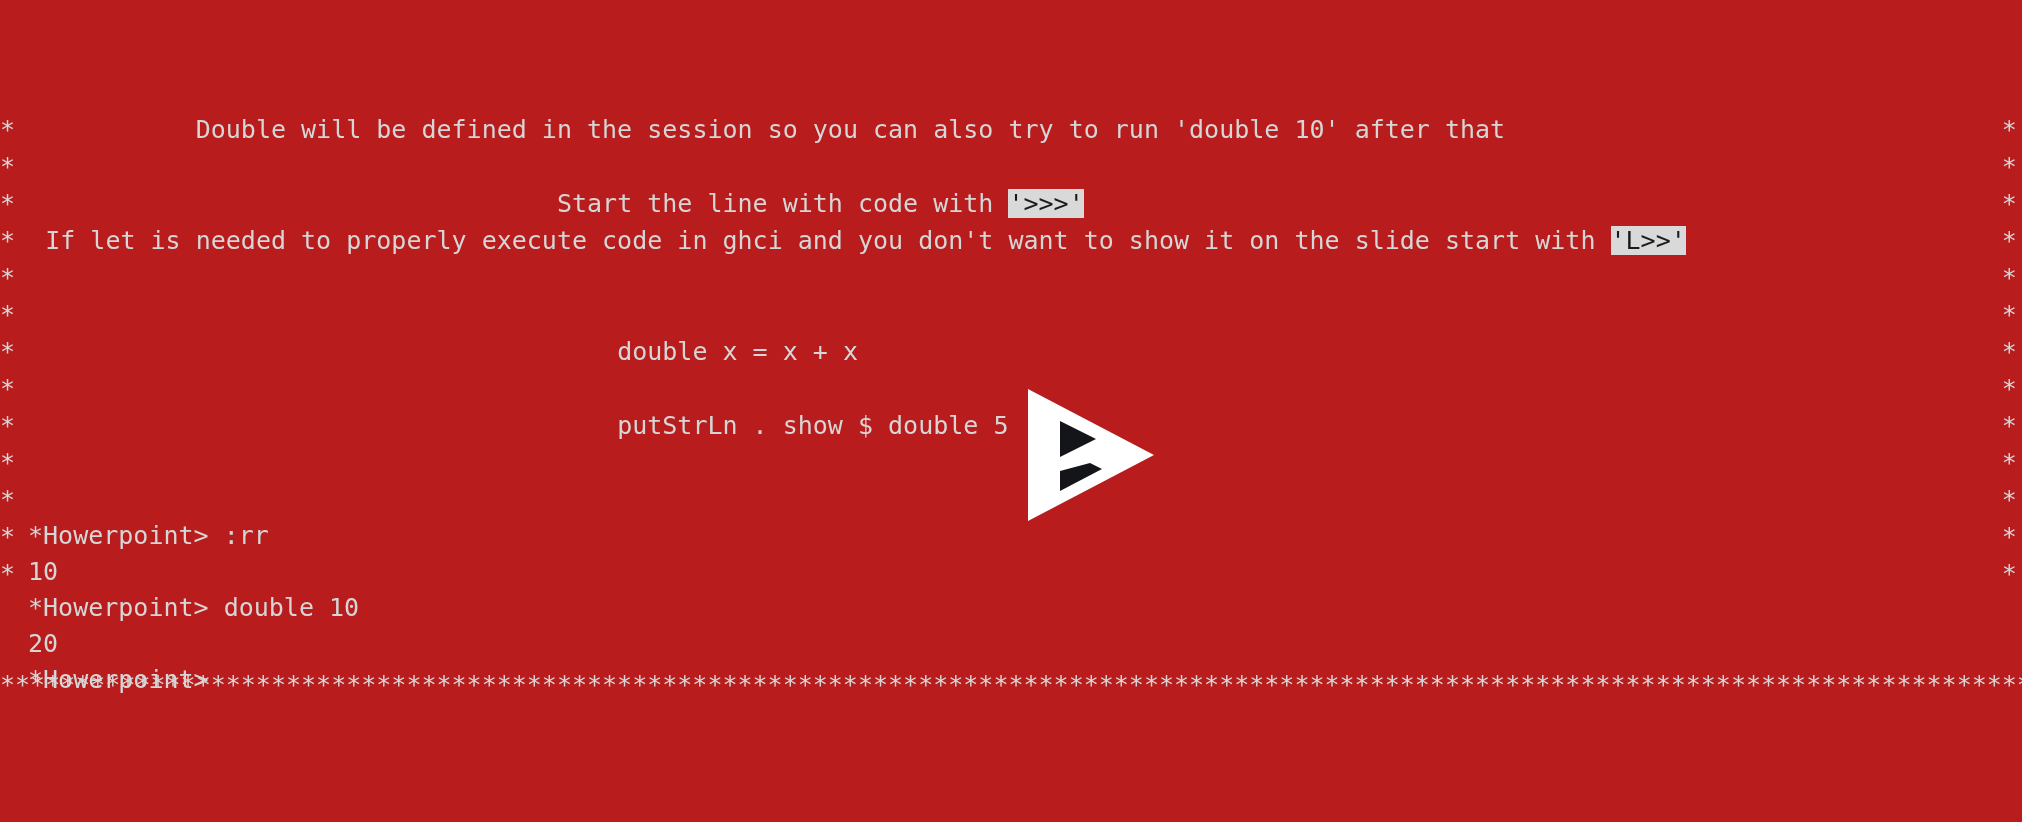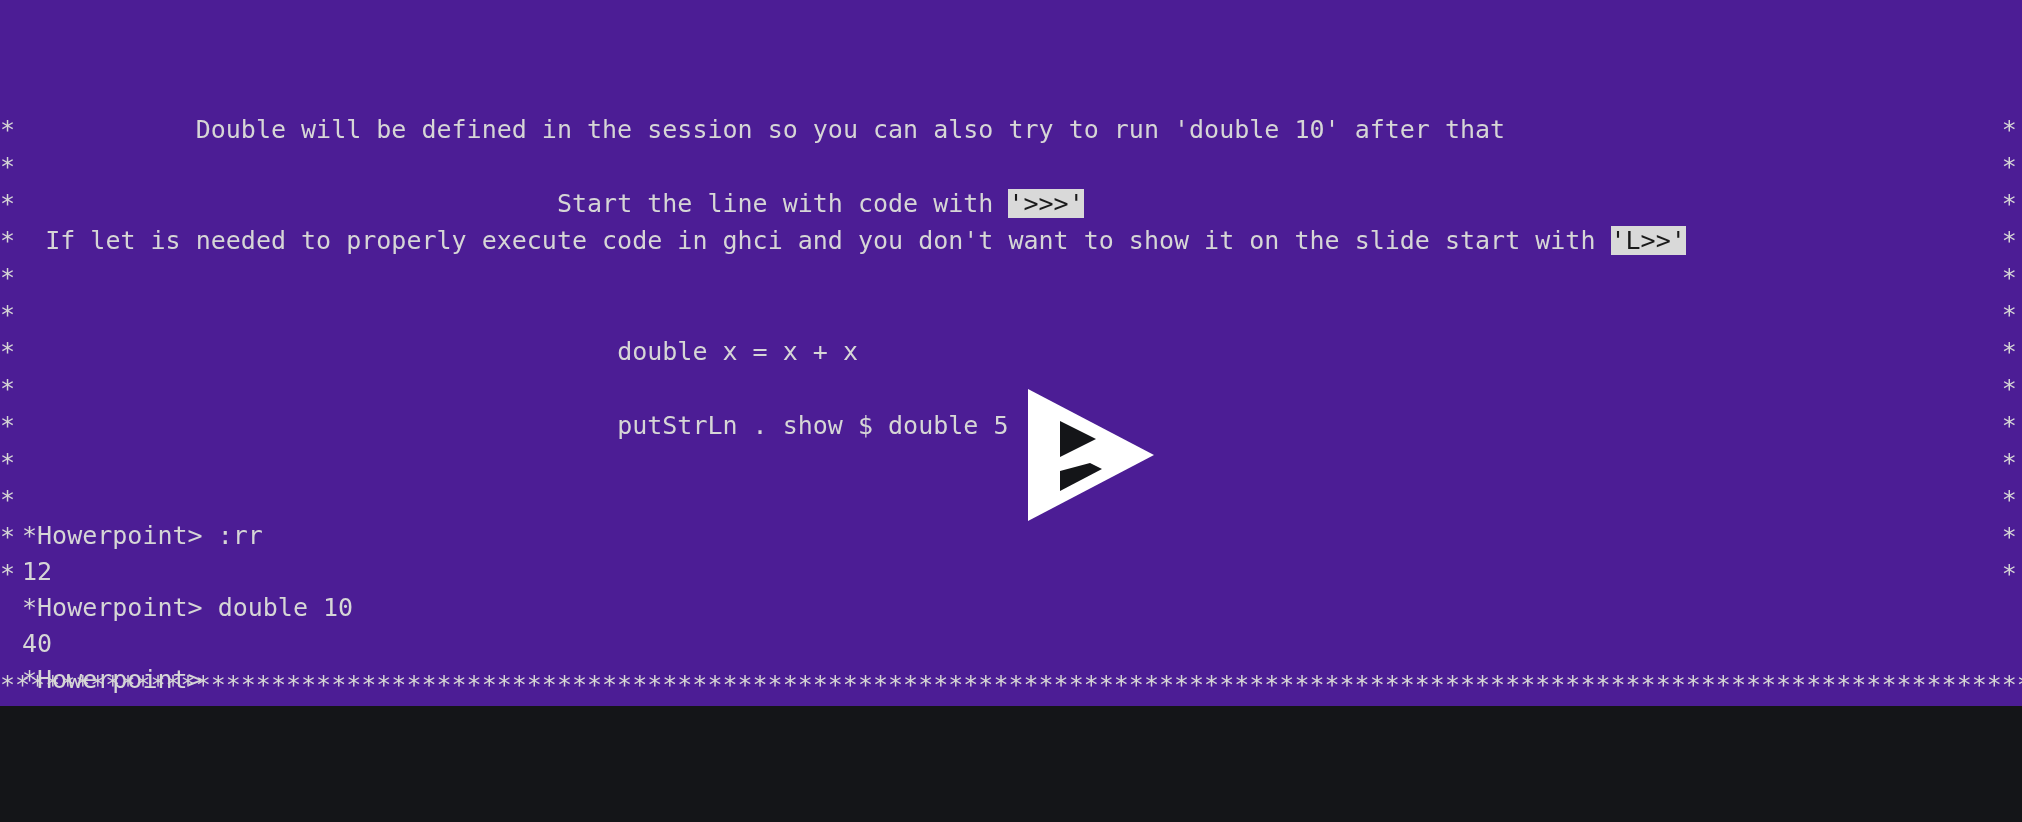--- a/index.html
+++ b/index.html
@@ -11,22 +11,22 @@
   body {
     width: 2022px;
     height: 822px;
     overflow: hidden;
     font-family: "DejaVu Sans Mono", "Liberation Mono", monospace;
   }
 
   #terminal {
     position: relative;
     width: 2022px;
-    height: 706px;
-    background: #4c1d95;
+    height: 822px;
+    background: #b91c1c;
     color: #d6d6d6;
     font-family: "DejaVu Sans Mono", "Liberation Mono", monospace;
     font-size: 25px;
     line-height: 37px;
     letter-spacing: 0px;
     white-space: pre;
     overflow: hidden;
   }
 
   
@@ -76,21 +76,21 @@
     width: 2022px;
   }
 
   .console-line {
     height: 36px;
     line-height: 36px;
     white-space: pre;
     font-family: "DejaVu Sans Mono", "Liberation Mono", monospace;
     font-size: 25px;
     color: #d6d6d6;
-    padding-left: 22px;
+    padding-left: 28px;
   }
 
   
   #mouse-cursor {
     position: absolute;
     left: 966px;
     top: 350px;
     width: 130px;
     height: 136px;
     pointer-events: none;
@@ -100,21 +100,21 @@
 <body>
 
 <div id="terminal">
 
   <div class="slide-area">
     
     <div id="slide-lines"><div class="term-line"><span class="seg">*</span><span class="seg">            </span><span class="seg">Double will be defined in the session so you can also try to run 'double 10' after that</span><span class="seg">                                 *</span></div><div class="term-line"><span class="seg">*</span><span class="seg"></span><span class="seg">                                                                                                                                    *</span></div><div class="term-line"><span class="seg">*</span><span class="seg">                                    </span><span class="seg">Start the line with code with </span><span class="seg hl">'&gt;&gt;&gt;'</span><span class="seg">                                                             *</span></div><div class="term-line"><span class="seg">*</span><span class="seg">  </span><span class="seg">If let is needed to properly execute code in ghci and you don't want to show it on the slide start with </span><span class="seg hl">'L&gt;&gt;'</span><span class="seg">                     *</span></div><div class="term-line"><span class="seg">*</span><span class="seg"></span><span class="seg">                                                                                                                                    *</span></div><div class="term-line"><span class="seg">*</span><span class="seg"></span><span class="seg">                                                                                                                                    *</span></div><div class="term-line"><span class="seg">*</span><span class="seg">                                        </span><span class="seg">double x = x + x</span><span class="seg">                                                                            *</span></div><div class="term-line"><span class="seg">*</span><span class="seg"></span><span class="seg">                                                                                                                                    *</span></div><div class="term-line"><span class="seg">*</span><span class="seg">                                        </span><span class="seg">putStrLn . show $ double 5</span><span class="seg">                                                                  *</span></div><div class="term-line"><span class="seg">*</span><span class="seg"></span><span class="seg">                                                                                                                                    *</span></div><div class="term-line"><span class="seg">*</span><span class="seg"></span><span class="seg">                                                                                                                                    *</span></div><div class="term-line"><span class="seg">*</span><span class="seg"></span><span class="seg">                                                                                                                                    *</span></div><div class="term-line"><span class="seg">*</span><span class="seg"></span><span class="seg">                                                                                                                                    *</span></div></div>
     <div class="rule-line" id="separator-rule">**********************************************************************************************************************************************</div>
   </div>
 
-  <div class="console-area" id="console-lines"><div class="console-line">*Howerpoint&gt; :rr</div><div class="console-line">12</div><div class="console-line">*Howerpoint&gt; double 10</div><div class="console-line">40</div><div class="console-line">*Howerpoint&gt;</div></div>
+  <div class="console-area" id="console-lines"><div class="console-line">*Howerpoint&gt; :rr</div><div class="console-line">10</div><div class="console-line">*Howerpoint&gt; double 10</div><div class="console-line">20</div><div class="console-line">*Howerpoint&gt;</div></div>
 
   <div id="mouse-cursor" style="left: 966px; top: 350px;">
     <svg width="130" height="136" viewBox="0 0 130 136" xmlns="http://www.w3.org/2000/svg">
       <polygon points="2,2 128,68 2,134" fill="#ffffff"></polygon>
       <polygon points="34,34 70,52 34,70" fill="#141518"></polygon>
       <polygon points="34,84 34,104 76,82 64,76" fill="#141518"></polygon>
     </svg>
   </div>
 
 </div>

